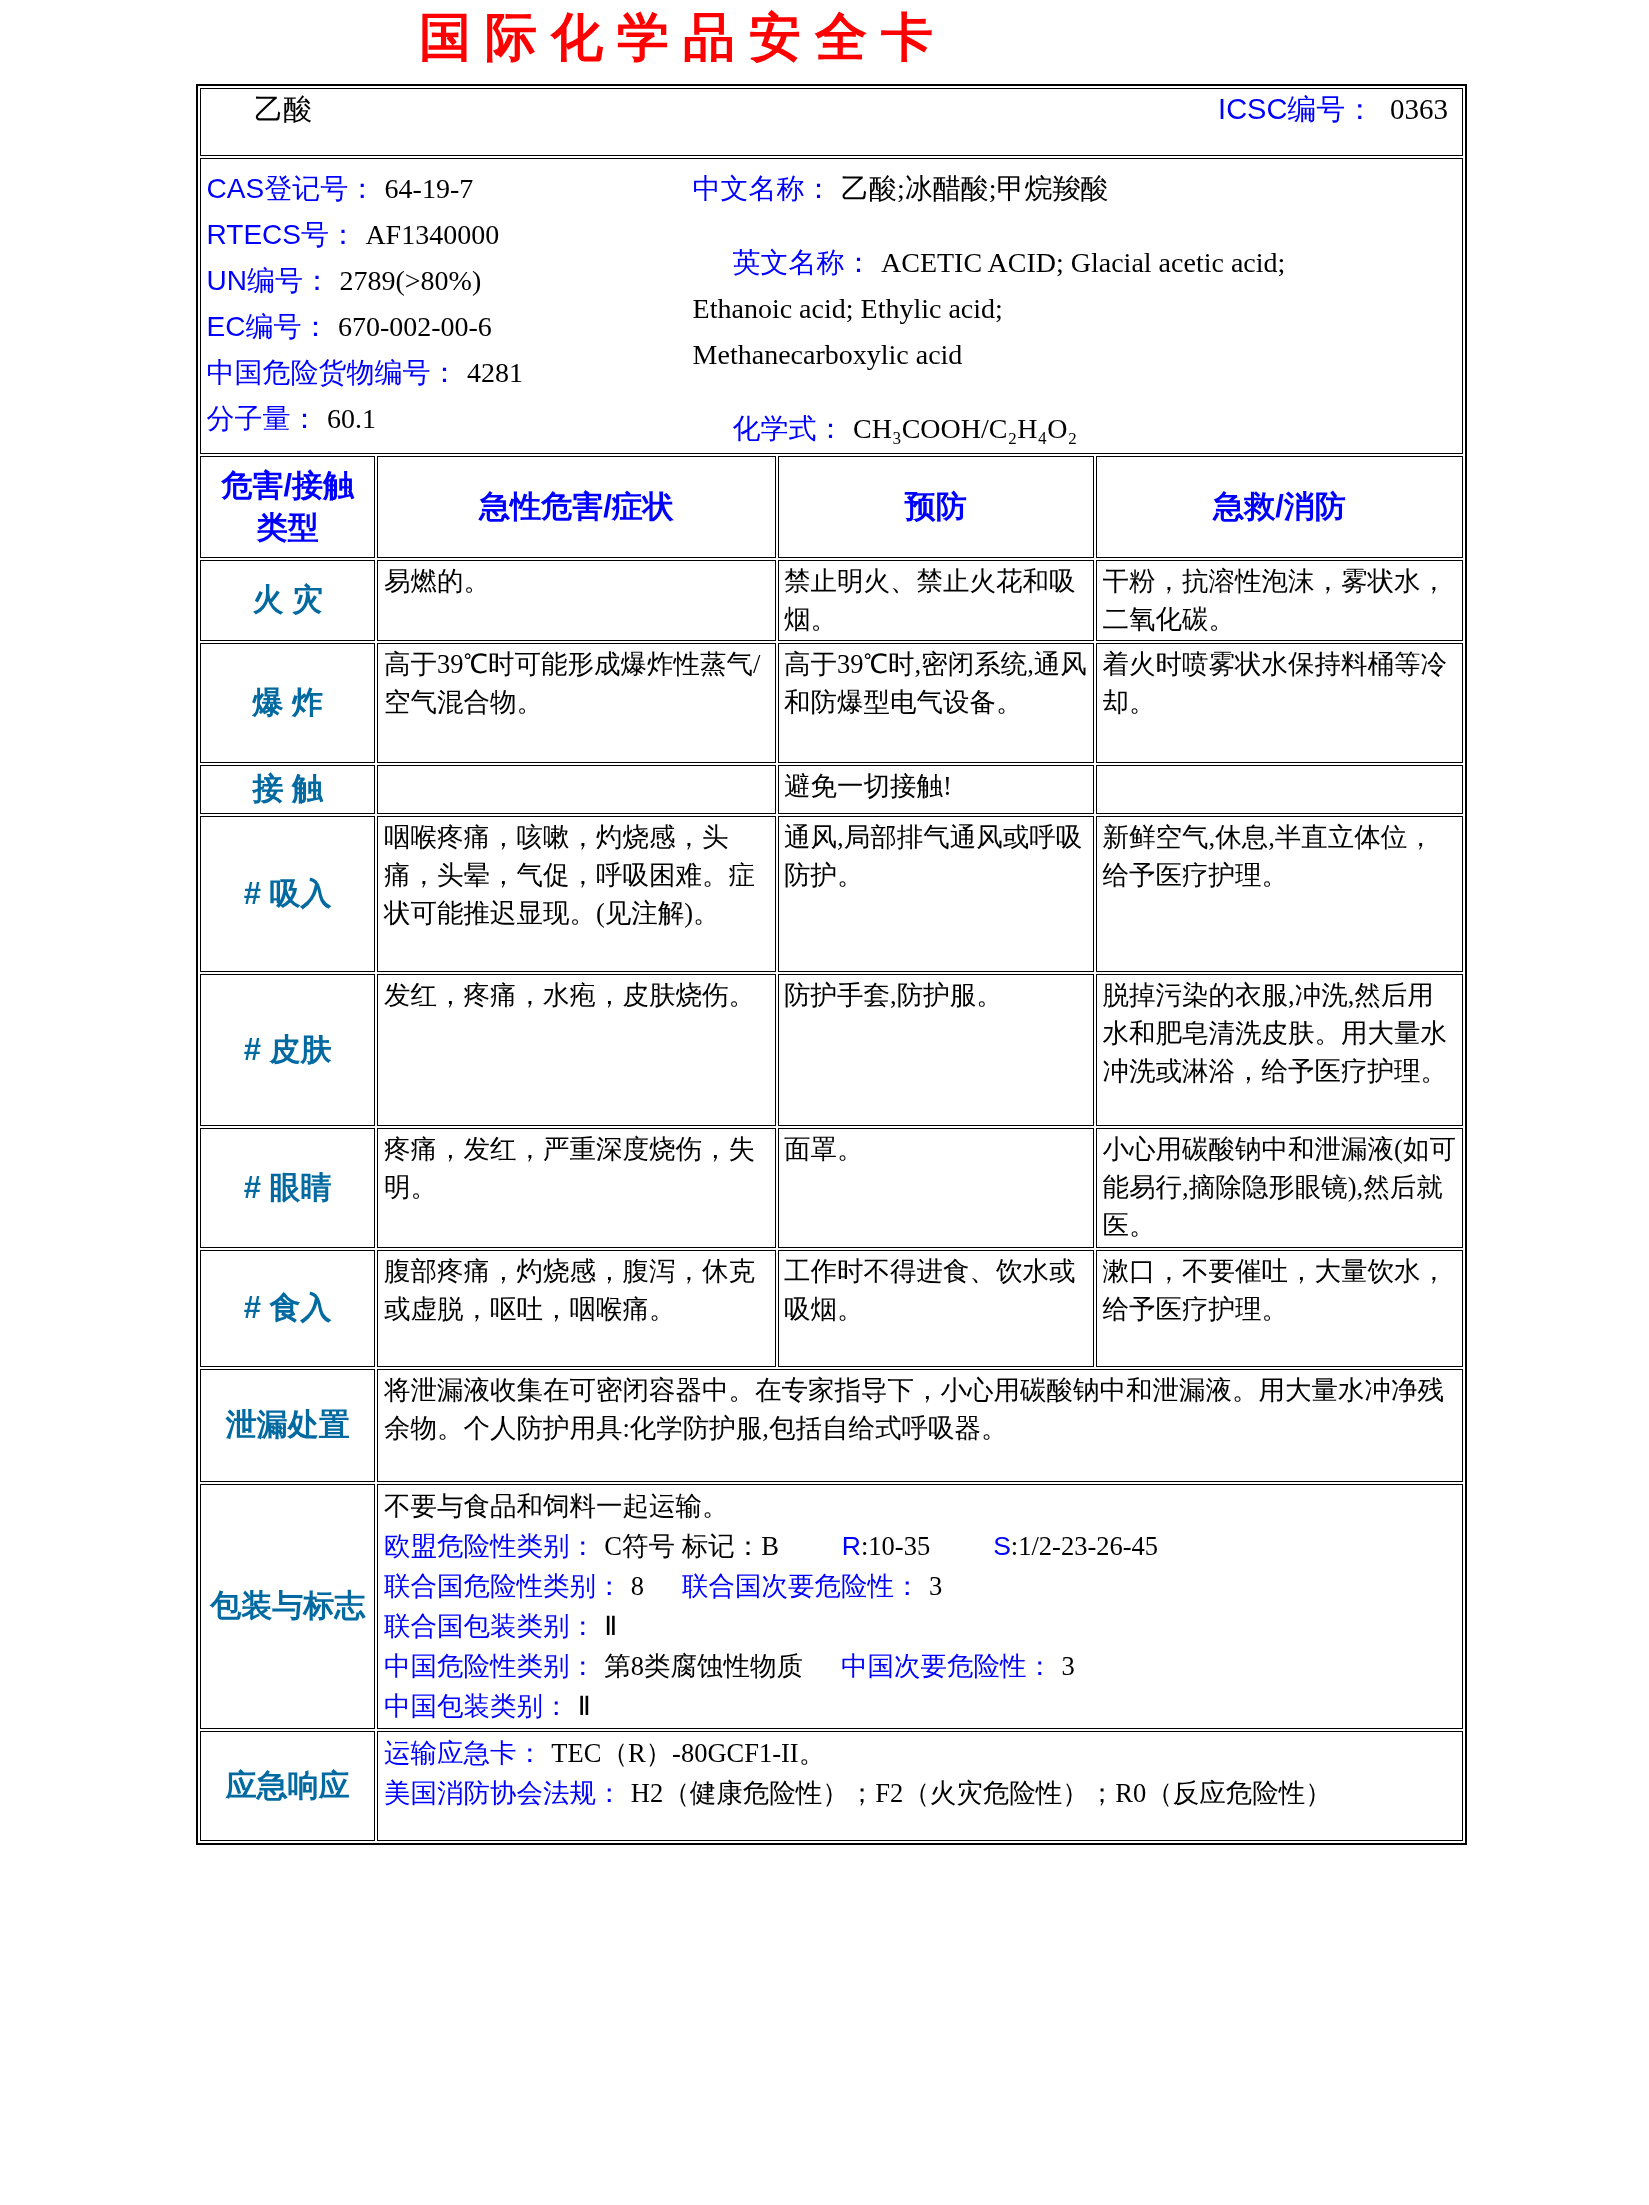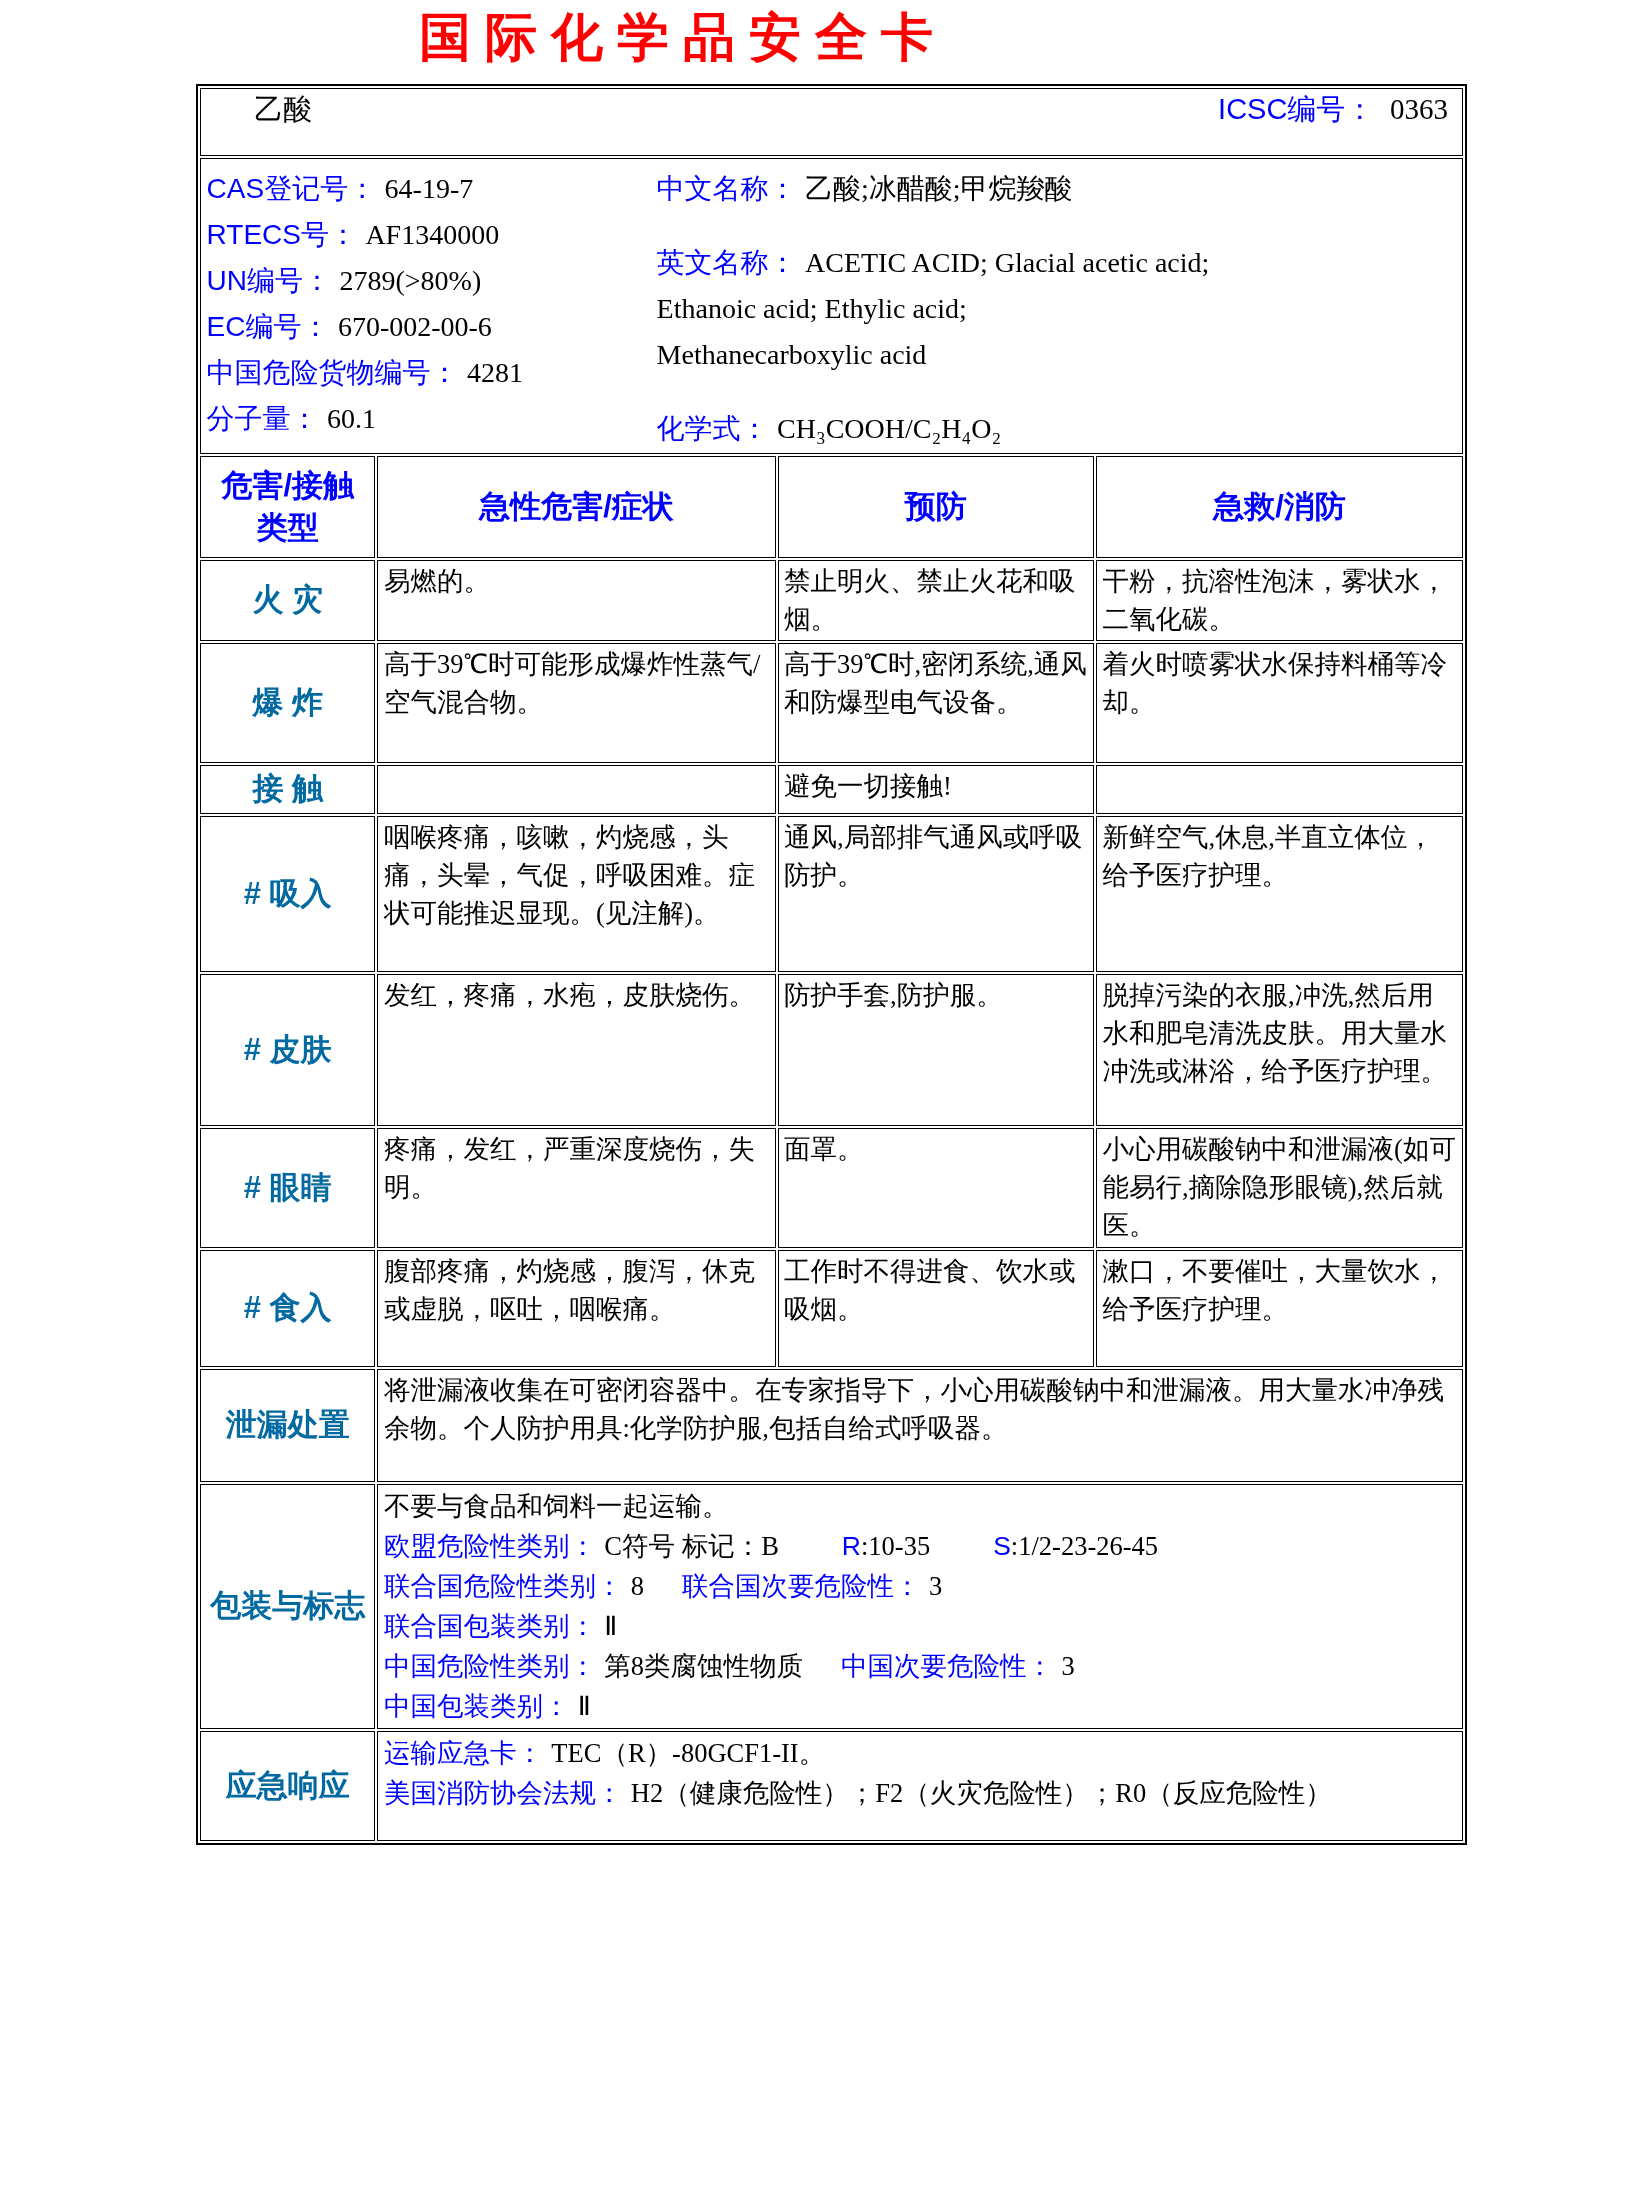--- a/index.html
+++ b/index.html
@@ -15,24 +15,24 @@
   .blue{color:#0000FF;font-family:"Liberation Sans",sans-serif;font-weight:normal;}
   td.lab{vertical-align:middle;text-align:center;color:#0369a1;
          font-family:"Liberation Sans",sans-serif;font-weight:bold;
          font-size:31px;line-height:40px;padding:1.4px 1.4px;word-break:keep-all;}
   td.hdr{vertical-align:middle;text-align:center;color:#0000FF;
          font-family:"Liberation Sans",sans-serif;font-weight:bold;
          font-size:31px;line-height:42px;}
   .nb{display:flex;justify-content:space-between;align-items:flex-start;
       height:63px;font-size:29px;padding:0 8.4px 0 5.6px;margin-left:42px;}
   .nb .blue{font-size:29px;}
-  .info-wrap{display:flex;font-size:28px;line-height:46px;padding:5.6px 0 0 0;}
+  .info-wrap{display:flex;font-size:28px;line-height:46px;padding:5.6px 0 0 0;gap:36px;}
   .info-left{width:450px;flex:none;}
   .info-right{flex:1;}
-  .gap-top{margin-top:28px;}
+  .gap-top{margin-top:28px;margin-left:40px;}
   .val{margin-left:8.4px;}
   .pline{line-height:40px;}
   .gL{margin-left:63px;}
   .gM{margin-left:38px;}
 </style>
 </head>
 <body>
 
 <div class="page">
 

